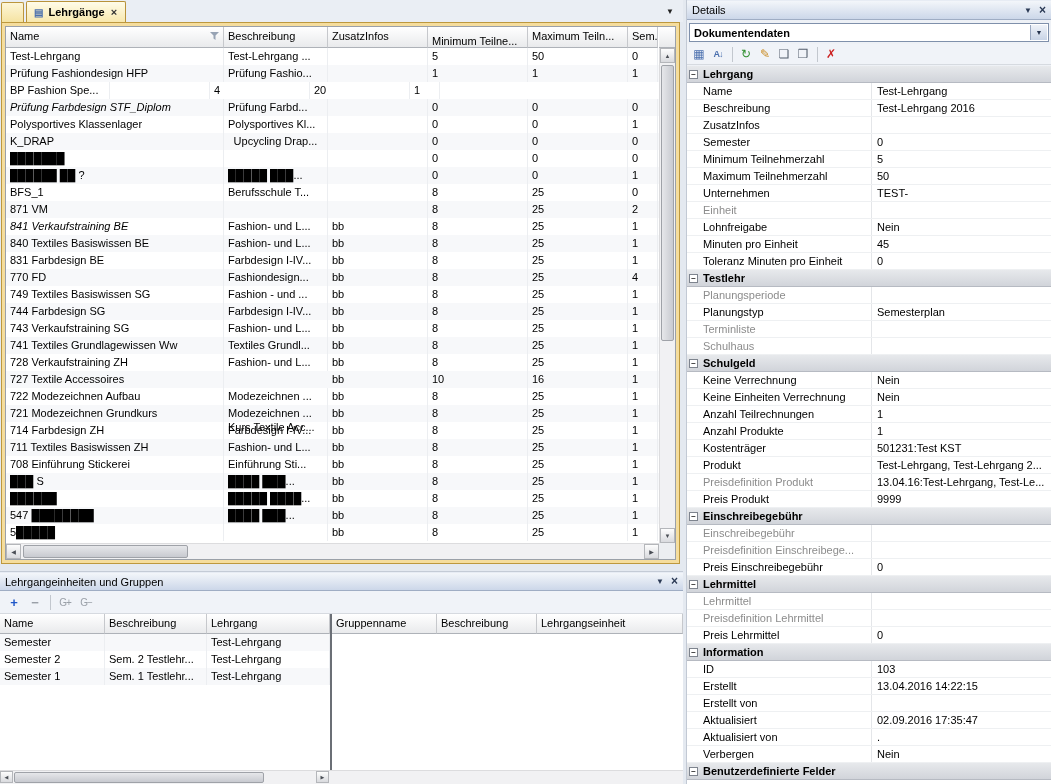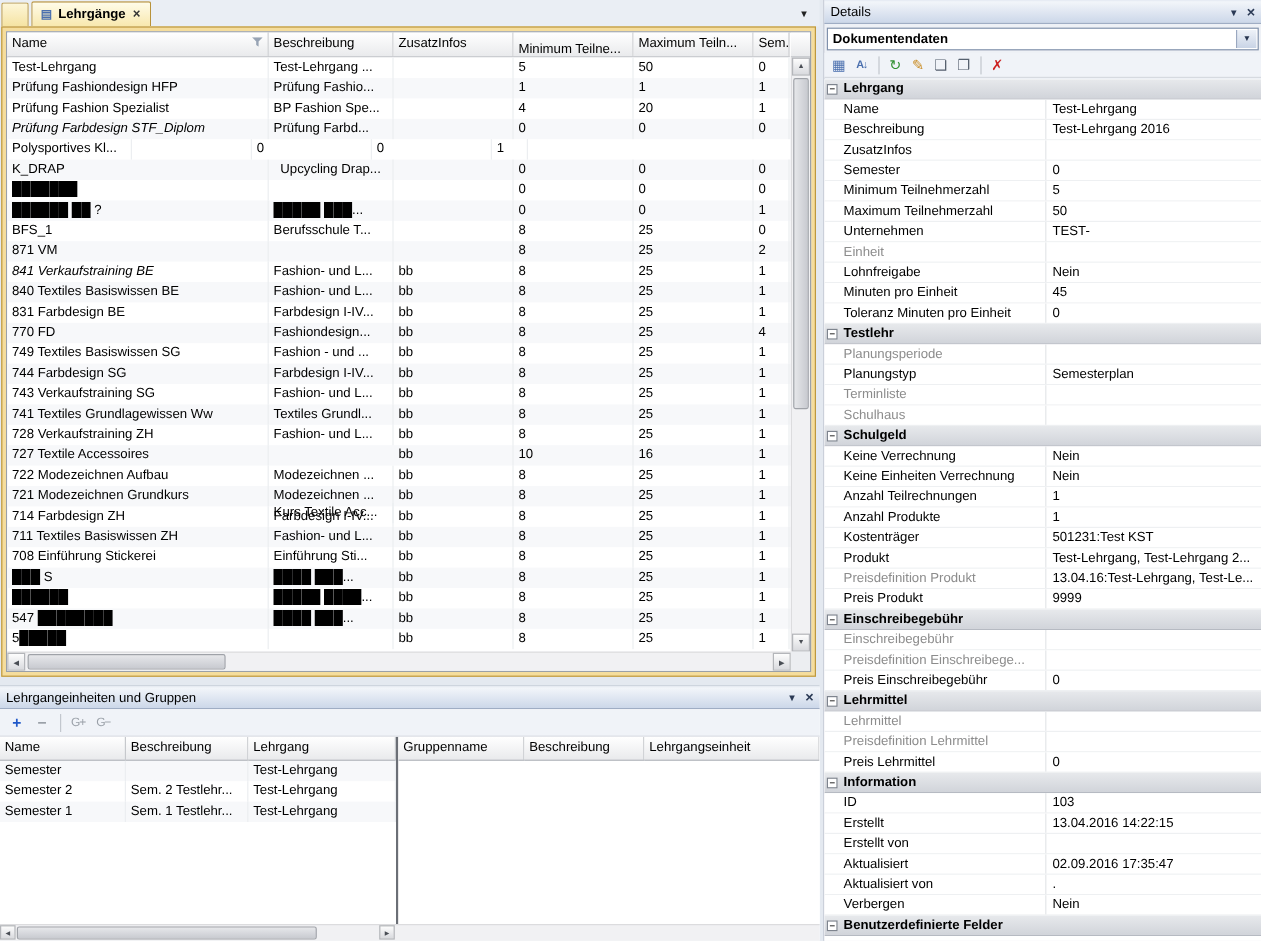--- a/index.html
+++ b/index.html
@@ -171,36 +171,36 @@
         </div>
         <div class="grow">
           <div class="gcell" style="width: 218px;">Prüfung Fashiondesign HFP</div>
           <div class="gcell" style="width: 104px;">Prüfung Fashio...</div>
           <div class="gcell" style="width: 100px;"></div>
           <div class="gcell" style="width: 100px;">1</div>
           <div class="gcell" style="width: 100px;">1</div>
           <div class="gcell" style="width: 30px;">1</div>
         </div>
         <div class="grow">
-          <div class="gcell" style="width: 218px;">Prüfung Fashion Spezialist</div>
           <div class="gcell" style="width: 104px;">BP Fashion Spe...</div>
           <div class="gcell" style="width: 100px;"></div>
           <div class="gcell" style="width: 100px;">4</div>
           <div class="gcell" style="width: 100px;">20</div>
           <div class="gcell" style="width: 30px;">1</div>
         </div>
         <div class="grow">
           <div class="gcell" style="width: 218px; font-style: italic;">Prüfung Farbdesign STF_Diplom</div>
           <div class="gcell" style="width: 104px;">Prüfung Farbd...</div>
           <div class="gcell" style="width: 100px;"></div>
           <div class="gcell" style="width: 100px;">0</div>
           <div class="gcell" style="width: 100px;">0</div>
           <div class="gcell" style="width: 30px;">0</div>
         </div>
         <div class="grow">
+          <div class="gcell" style="width: 218px;">Polysportives Klassenlager</div>
           <div class="gcell" style="width: 104px;">Polysportives Kl...</div>
           <div class="gcell" style="width: 100px;"></div>
           <div class="gcell" style="width: 100px;">0</div>
           <div class="gcell" style="width: 100px;">0</div>
           <div class="gcell" style="width: 30px;">1</div>
         </div>
         <div class="grow">
           <div class="gcell" style="width: 218px;">K_DRAP</div>
           <div class="gcell" style="width: 104px; text-align: center;">Upcycling Drap...</div>
           <div class="gcell" style="width: 100px;"></div>

